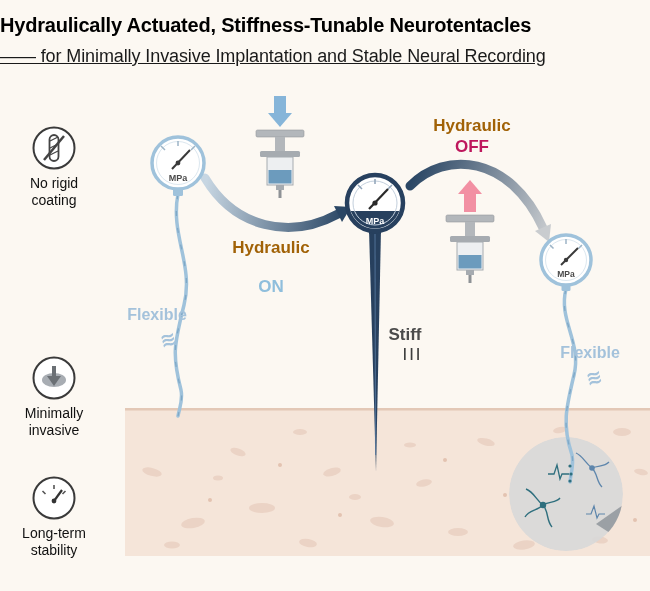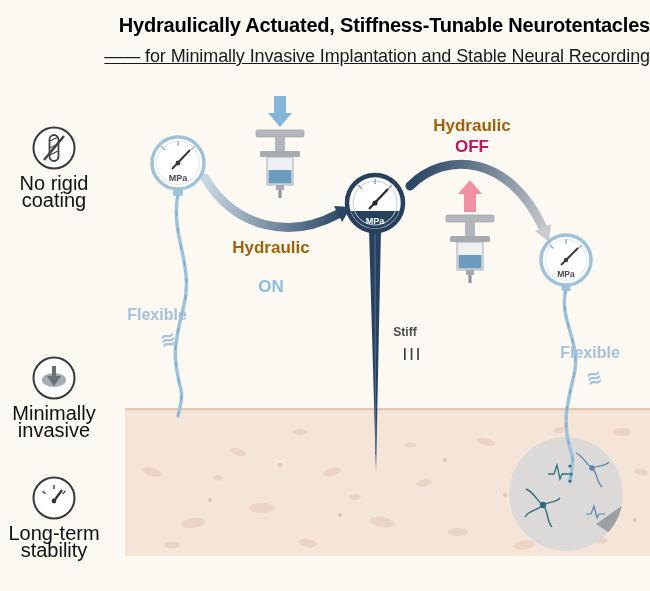--- a/index.html
+++ b/index.html
@@ -1,24 +1,24 @@
 <!DOCTYPE html>
 <html><head>
 <meta charset="utf-8">
 <style>
   html,body{margin:0;padding:0;background:#FCF8F2;}
   .canvas{position:relative;width:650px;height:591px;background:#FCF8F2;overflow:hidden;
           font-family:"Liberation Sans",sans-serif;}
-  .hdr{position:absolute;top:14px;left:0;right:0;text-align:right;z-index:2;}
+  .hdr{position:absolute;top:14px;left:0;right:0;text-align:left;z-index:2;}
   .hdr h1{margin:0;font-size:20px;font-weight:bold;color:#000;letter-spacing:-0.2px;white-space:nowrap;}
   .hdr h2{margin:9px 0 0;font-size:18px;font-weight:400;color:#1a1a1a;letter-spacing:-0.1px;white-space:nowrap;text-decoration:underline;}
   .diagram{position:absolute;left:0;top:0;width:650px;height:591px;z-index:1;}
   .feature{position:absolute;left:0;width:108px;display:flex;flex-direction:column;align-items:center;z-index:2;}
   .feature svg{display:block;}
-  .flabel{margin-top:5px;text-align:center;font-size:20px;line-height:16.5px;color:#111;}
+  .flabel{margin-top:5px;text-align:center;font-size:14px;line-height:16.5px;color:#111;}
   .flabel span{display:block;}
   .lbl{position:absolute;text-align:center;font-weight:bold;z-index:3;}
   .lbl span{display:block;}
   .flex-blue{color:#A4C2DB;}
   .hyd-word{color:#a16207;}
   .on-state{color:#8FBEDC;margin-top:18px;}
   .off-state{color:#be185d;}
   .squig{font-family:"DejaVu Sans",sans-serif;font-size:19px;transform:rotate(-14deg);}
   .stiff-word{color:#4b4b4b;}
   .stiff-marks{color:#3f3f3f;font-size:13px;letter-spacing:3px;}
@@ -222,21 +222,21 @@
   </div>
 
   <div class="lbl flex-blue" style="left:112px;top:306px;width:90px;font-size:16px">Flexible</div>
   <div class="lbl flex-blue squig" style="left:146px;top:328px;width:44px">≋</div>
 
   <div class="lbl" style="left:212px;top:237px;width:118px;font-size:17px;line-height:21px">
     <span class="hyd-word">Hydraulic</span>
     <span class="on-state">ON</span>
   </div>
 
-  <div class="lbl stiff-word" style="left:372px;top:325px;width:66px;font-size:12px">Stiff</div>
+  <div class="lbl stiff-word" style="left:372px;top:325px;width:66px;font-size:17px">Stiff</div>
   <div class="lbl stiff-marks" style="left:380px;top:345px;width:66px">|||</div>
 
   <div class="lbl" style="left:414px;top:115px;width:116px;font-size:17px;line-height:21px">
     <span class="hyd-word">Hydraulic</span>
     <span class="off-state">OFF</span>
   </div>
 
   <div class="lbl flex-blue" style="left:546px;top:344px;width:88px;font-size:16px">Flexible</div>
   <div class="lbl flex-blue squig" style="left:572px;top:366px;width:44px">≋</div>
 

